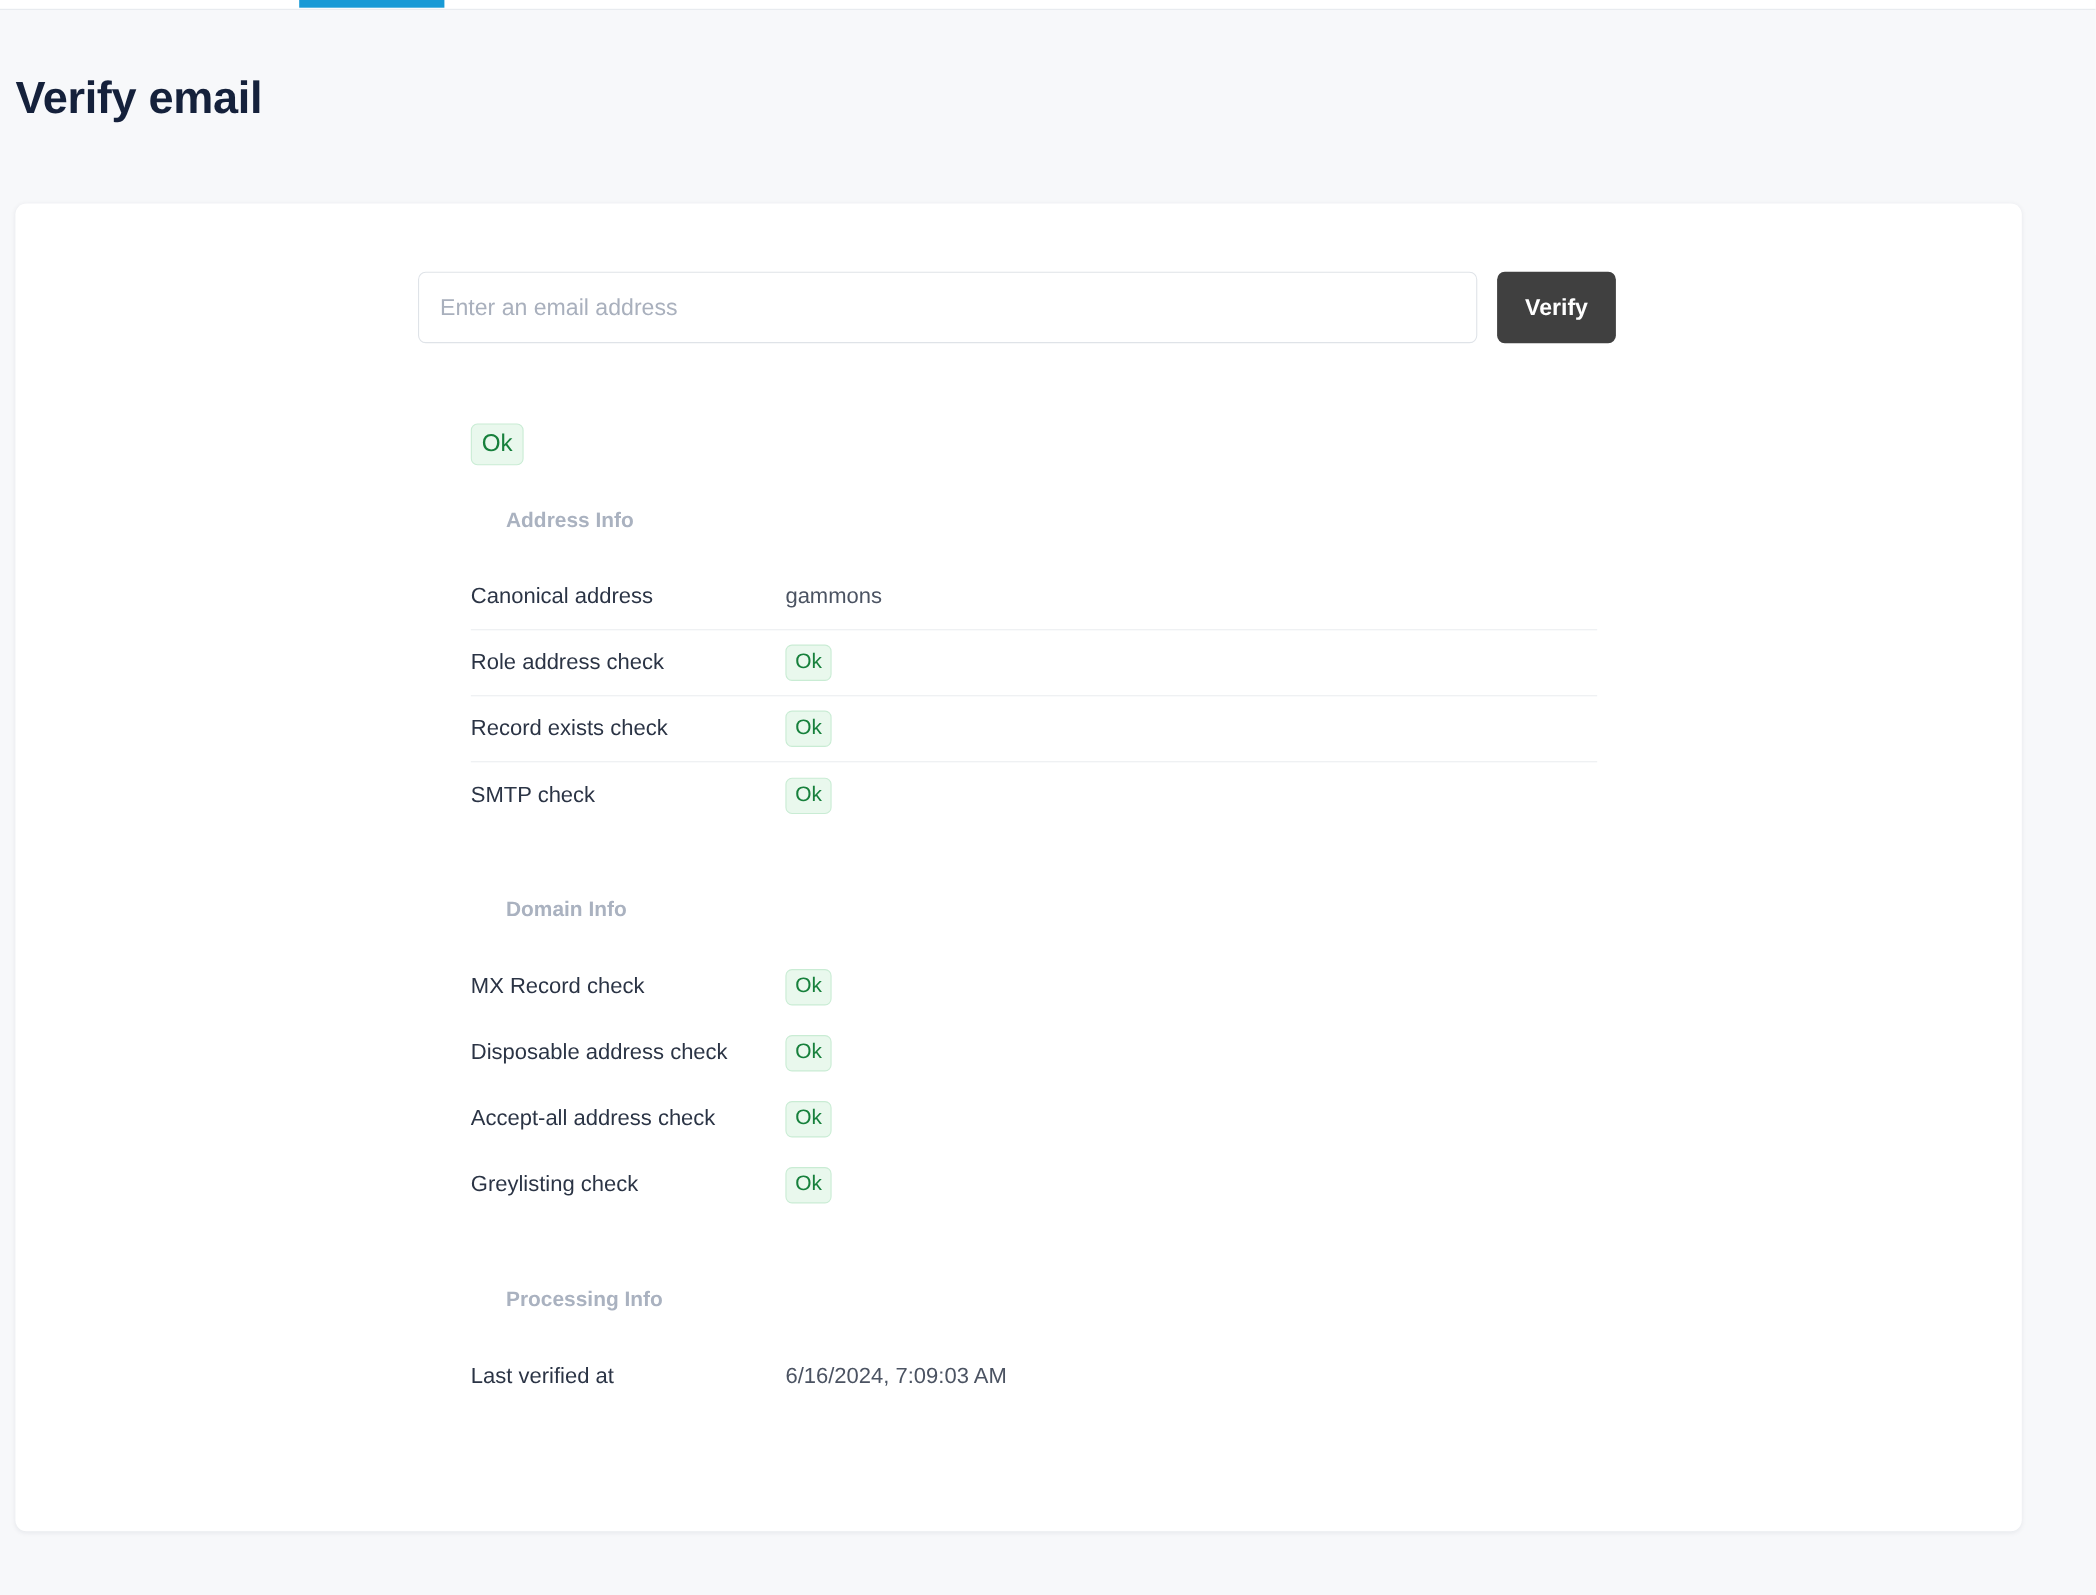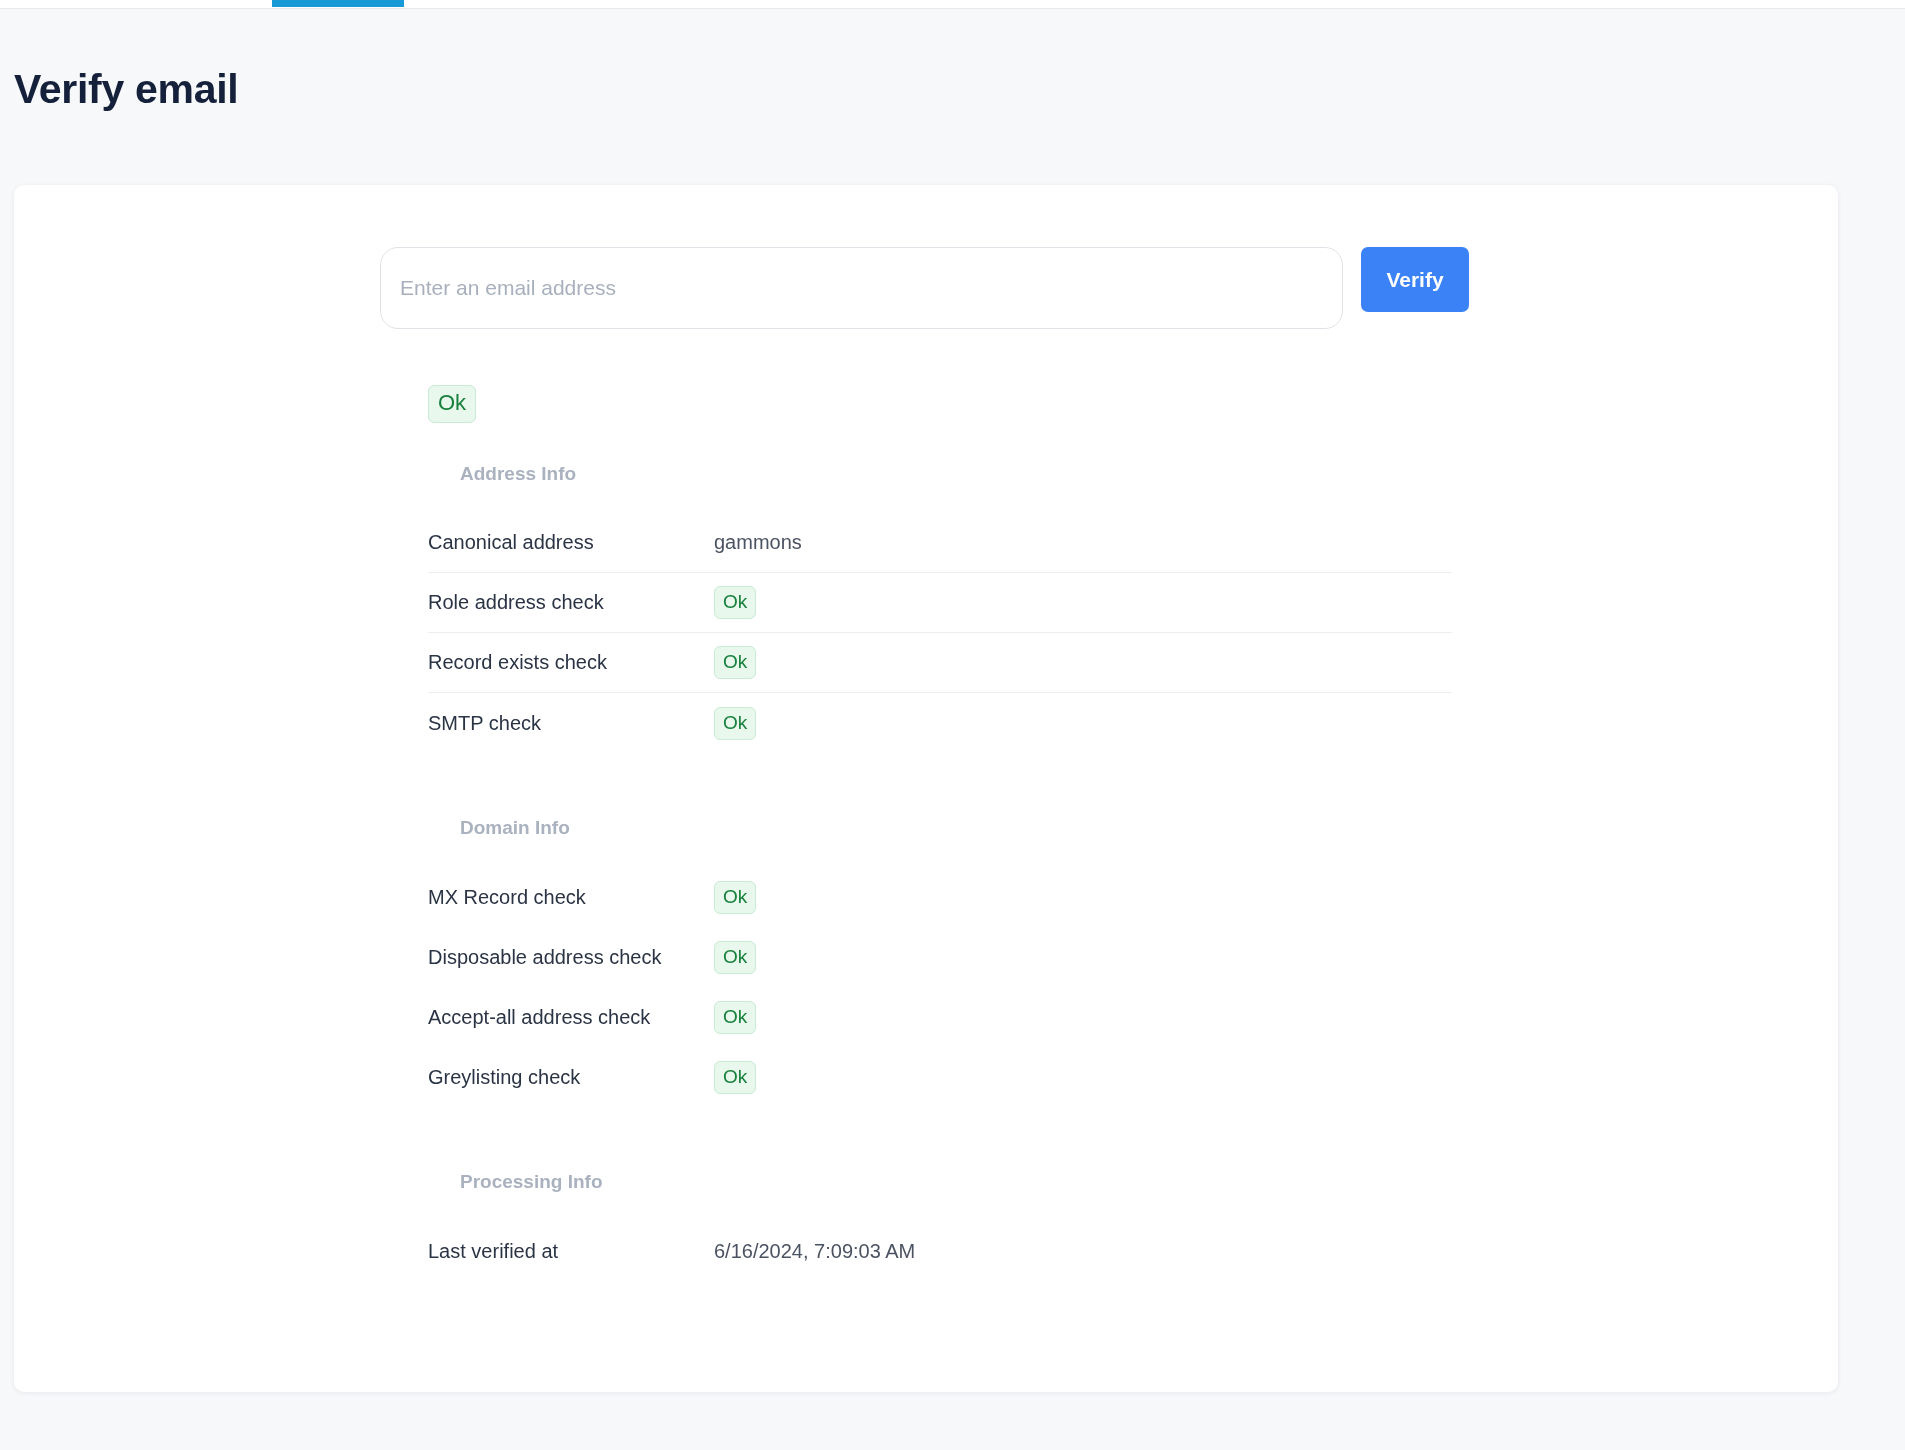--- a/index.html
+++ b/index.html
@@ -58,36 +58,36 @@
   .search-row {
     position: absolute;
     top: 62px;
     left: 366px;
     display: flex;
     align-items: flex-start;
     gap: 18px;
   }
   .email-input {
     width: 963px;
-    height: 82px;
+    height: 65px;
     border: 1px solid #dfe3e8;
-    border-radius: 18px;
+    border-radius: 7px;
     background: #ffffff;
     font-family: "Liberation Sans", sans-serif;
     font-size: 21px;
     color: #2b3445;
     padding: 0 19px;
     outline: none;
   }
   .email-input::placeholder { color: #a9b0bd; }
 
   .verify-button {
     width: 108px;
     height: 65px;
-    background: #3b82f6;
+    background: #404040;
     border: none;
     border-radius: 7px;
     color: #ffffff;
     font-family: "Liberation Sans", sans-serif;
     font-size: 21px;
     font-weight: bold;
     cursor: pointer;
   }
 
   

